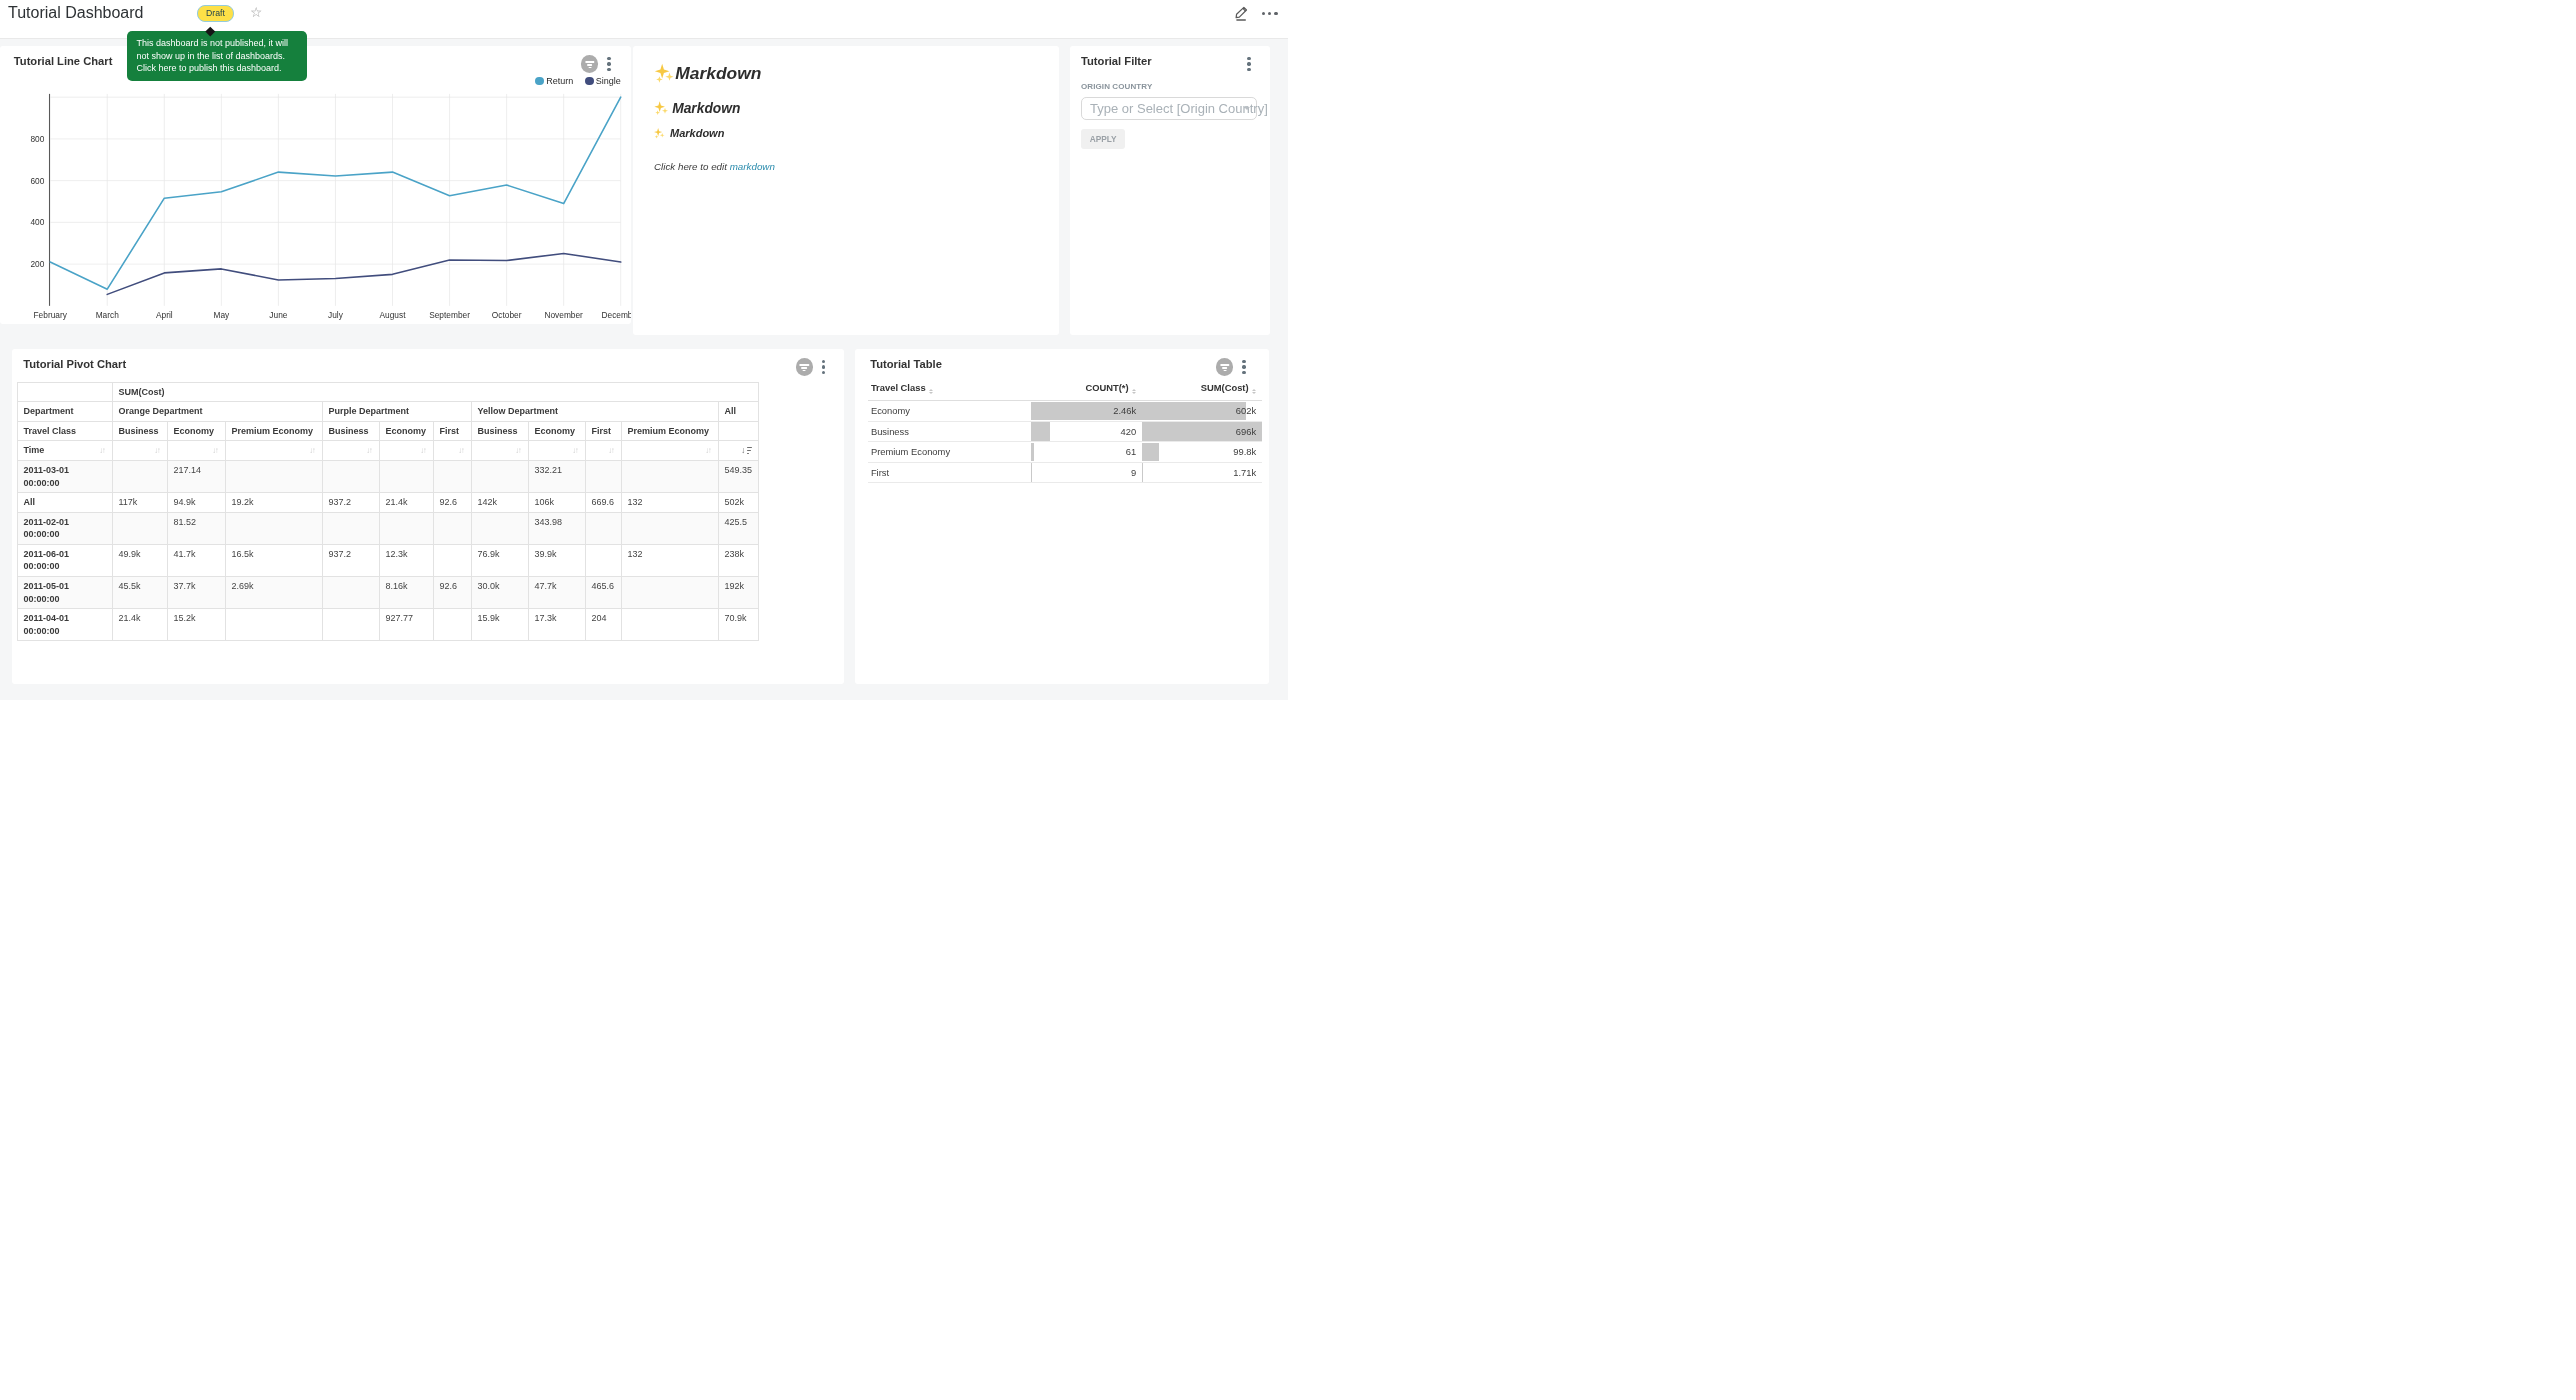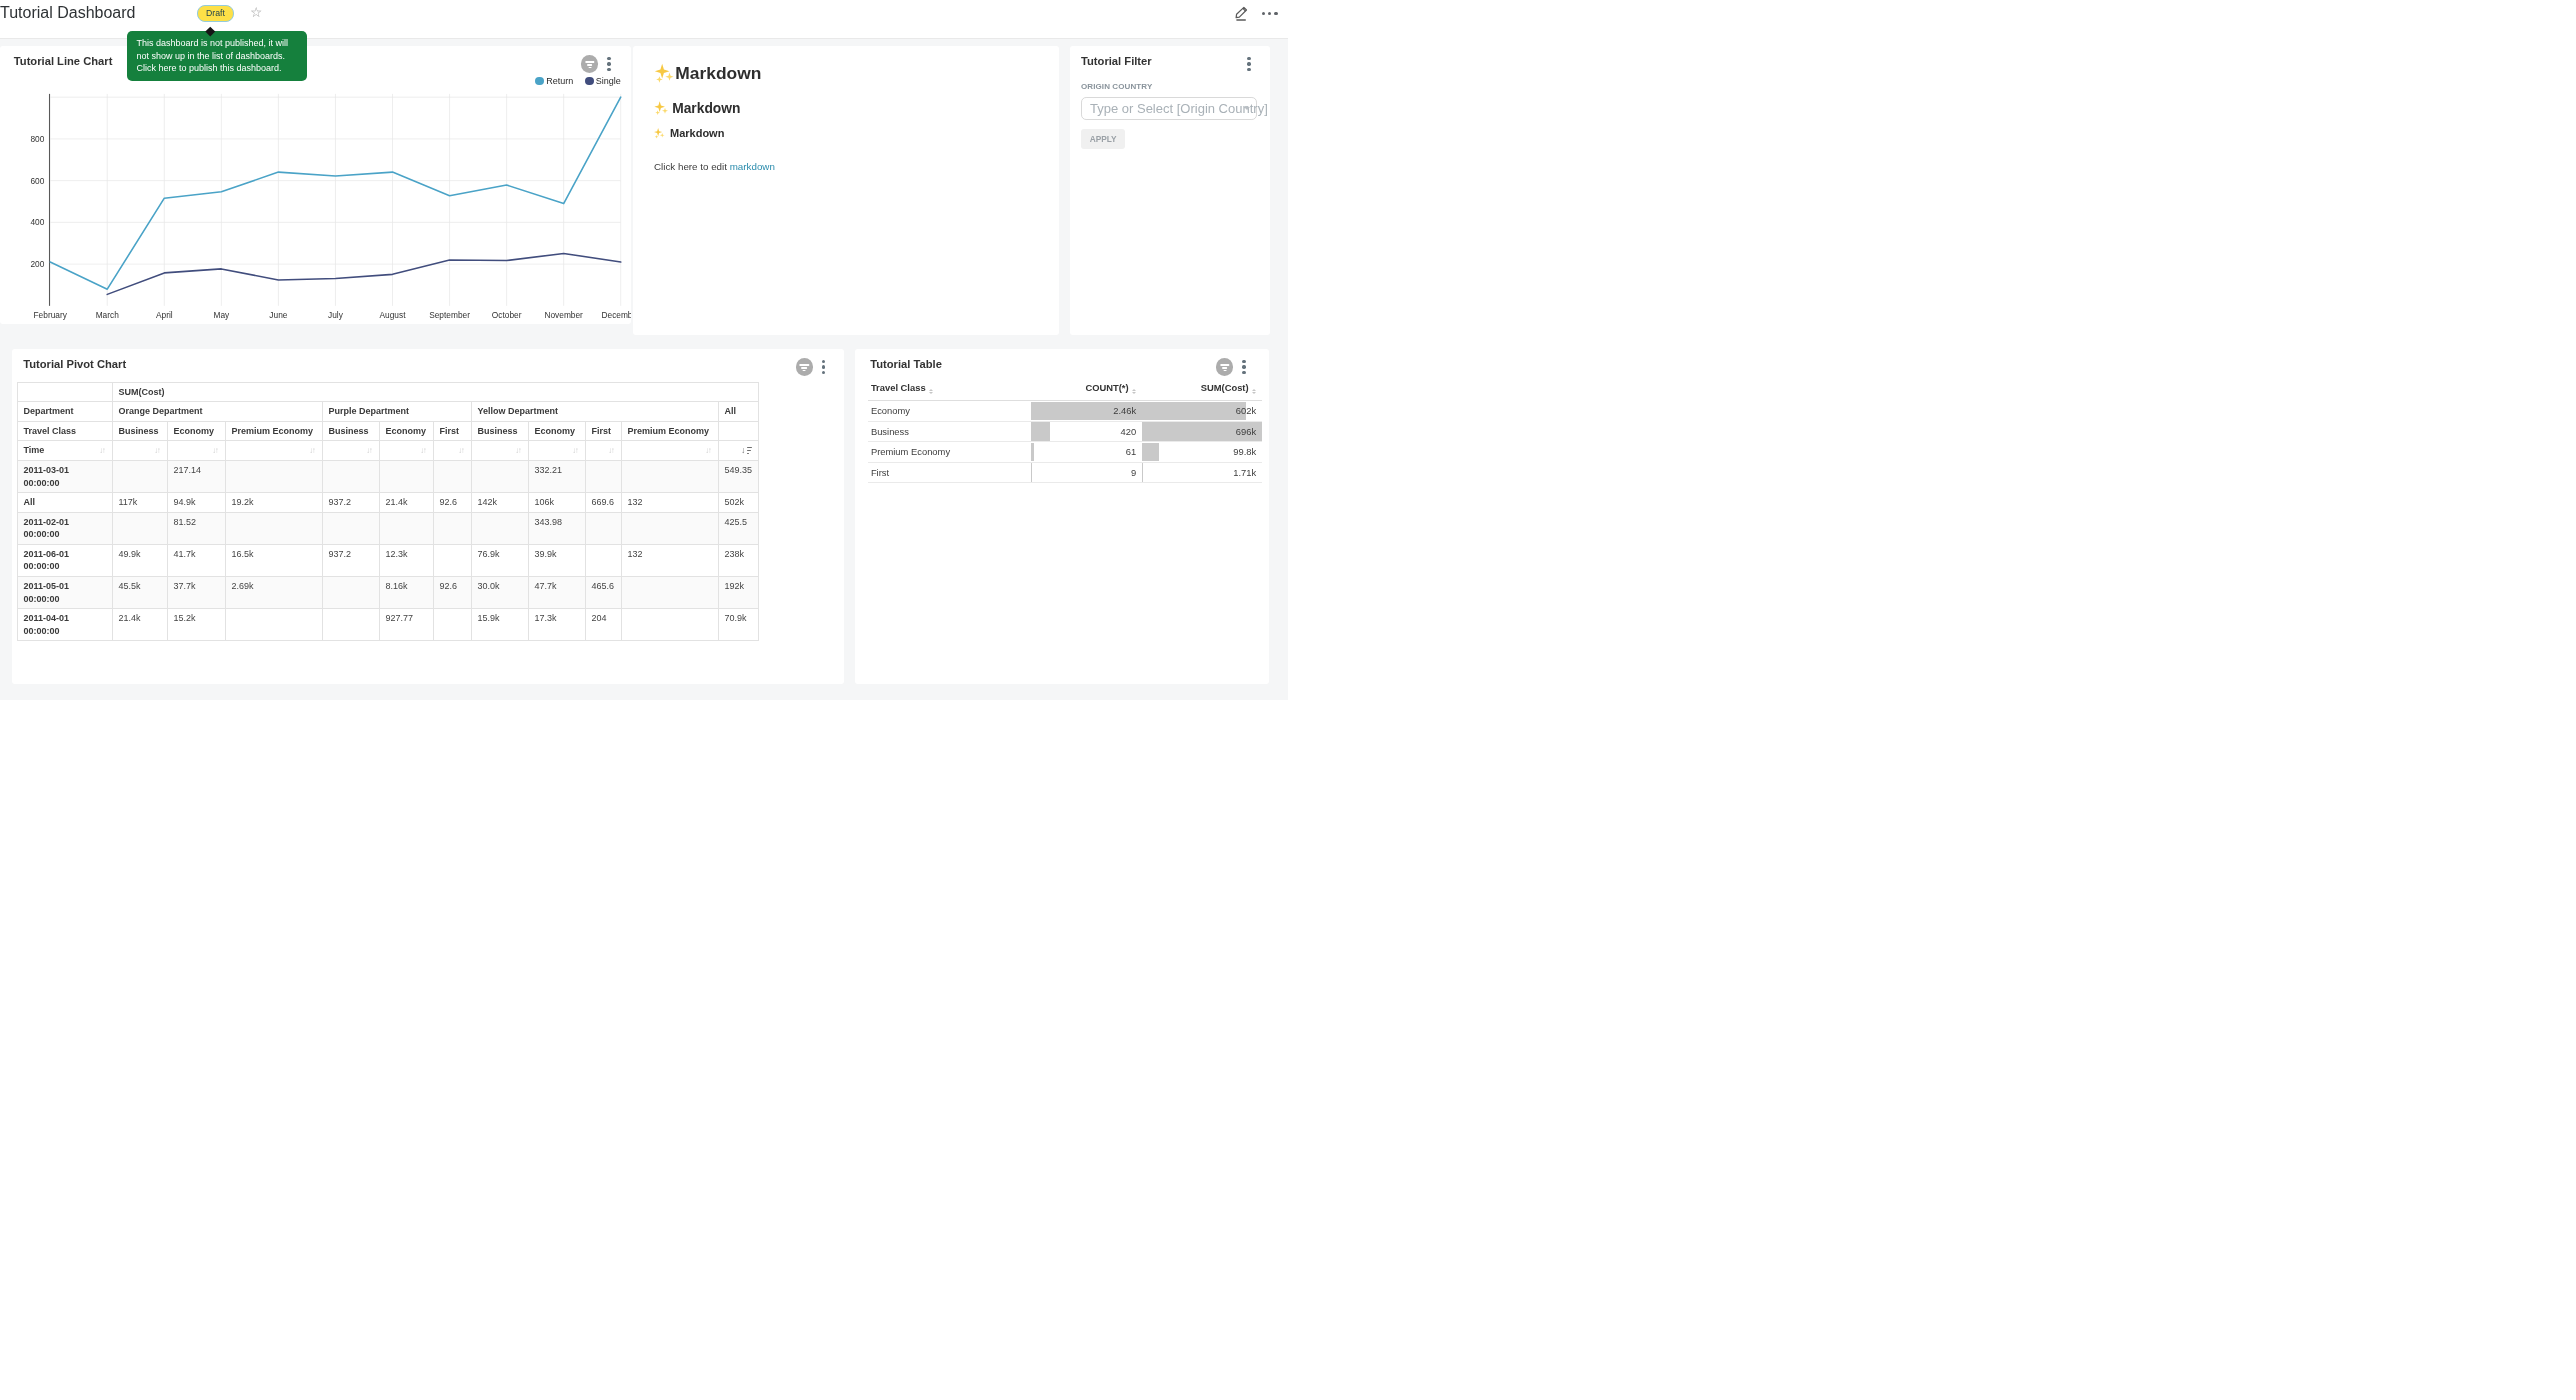--- a/index.html
+++ b/index.html
@@ -1,38 +1,38 @@
 <!DOCTYPE html>
 <html style="font-size:11.6px"><head>
 <meta charset="utf-8">
 <style>
   html,body{margin:0;padding:0;font-family:"Liberation Sans",sans-serif;}
   .canvas{position:relative;width:1288px;height:700px;background:#F5F6F7;overflow:hidden;
           -webkit-font-smoothing:antialiased;color:#333;}
   
   .topbar{position:absolute;left:0;top:0;width:1288px;height:38px;background:#fff;
           border-bottom:0.7px solid #E9E9E9;}
-  .dash-title{position:absolute;left:0;top:0.7px;font-size:16px;font-weight:500;color:#2E3235;
+  .dash-title{position:absolute;left:8px;top:0.7px;font-size:16px;font-weight:500;color:#2E3235;
               line-height:23px;}
   .draft-badge{position:absolute;left:197px;top:5.1px;height:15.2px;padding:0 8px;border-radius:8px;
                background:#fde047;border:0.7px solid #93CBDD;color:#1B3F4C;font-size:8.7px;
                line-height:15.2px;cursor:pointer;}
   .star{position:absolute;left:250px;top:2.9px;font-size:13.8px;color:#A3A3A3;line-height:19px;cursor:pointer;}
   .pencil{position:absolute;left:1234px;top:3.6px;width:16px;height:17.4px;cursor:pointer;}
   .hdots{position:absolute;left:1262px;top:11.6px;display:flex;gap:2.9px;cursor:pointer;}
   .hdots b{width:3.3px;height:3.3px;border-radius:50%;background:#5F6368;}
   
   .tooltip{position:absolute;left:127px;top:31px;width:161px;background:#15803d;color:#fff;
            border-radius:5.1px;padding:5.8px 9.4px;font-size:9px;line-height:12.7px;z-index:60;}
   .tooltip::before{content:"";position:absolute;top:-2.9px;left:80px;width:6.5px;height:6.5px;
            background:#161616;transform:rotate(45deg);}
   
   .card{position:absolute;background:#fff;border-radius:2.9px;}
   #card-line{left:0;top:46px;width:631px;height:278px;overflow:hidden;}
-  #card-md{left:633px;top:46px;width:426px;height:289px;}
+  #card-md{left:633px;top:46px;width:426px;height:289px;font-style:italic;}
   #card-filter{left:1070px;top:46px;width:200px;height:289px;}
   #card-pivot{left:11.6px;top:349px;width:832px;height:335px;}
   #card-table{left:855px;top:349px;width:414px;height:335px;}
   .card-title{position:absolute;font-size:11.2px;font-weight:700;color:#333;}
   
   .filter-badge{position:absolute;width:17.4px;height:17.4px;border-radius:50%;background:#ACACAC;cursor:pointer;}
   .filter-badge b{position:absolute;left:50%;background:#fff;height:1.5px;border-radius:0.7px;transform:translateX(-50%);}
   .filter-badge b:nth-child(1){top:5.8px;width:9.4px;}
   .filter-badge b:nth-child(2){top:8.7px;width:5.8px;}
   .filter-badge b:nth-child(3){top:11.6px;width:2.9px;}

